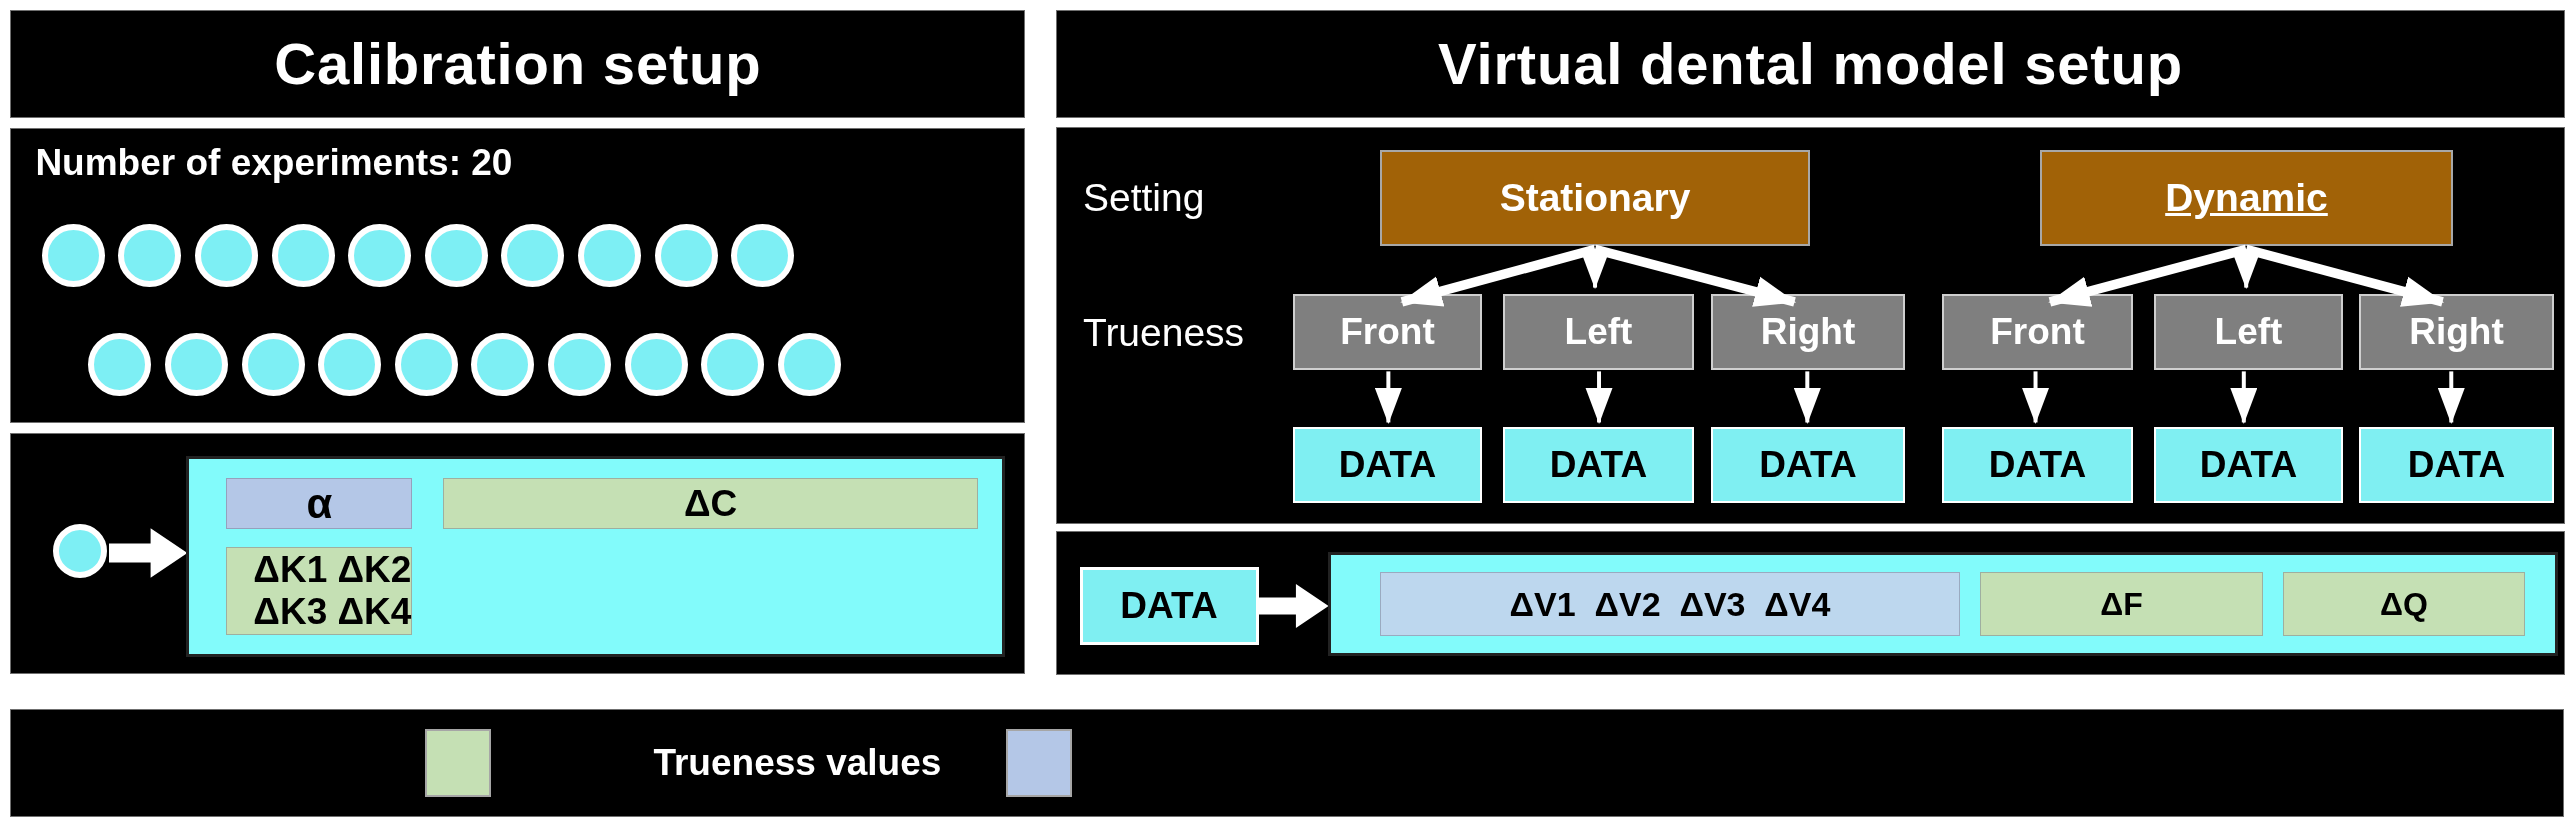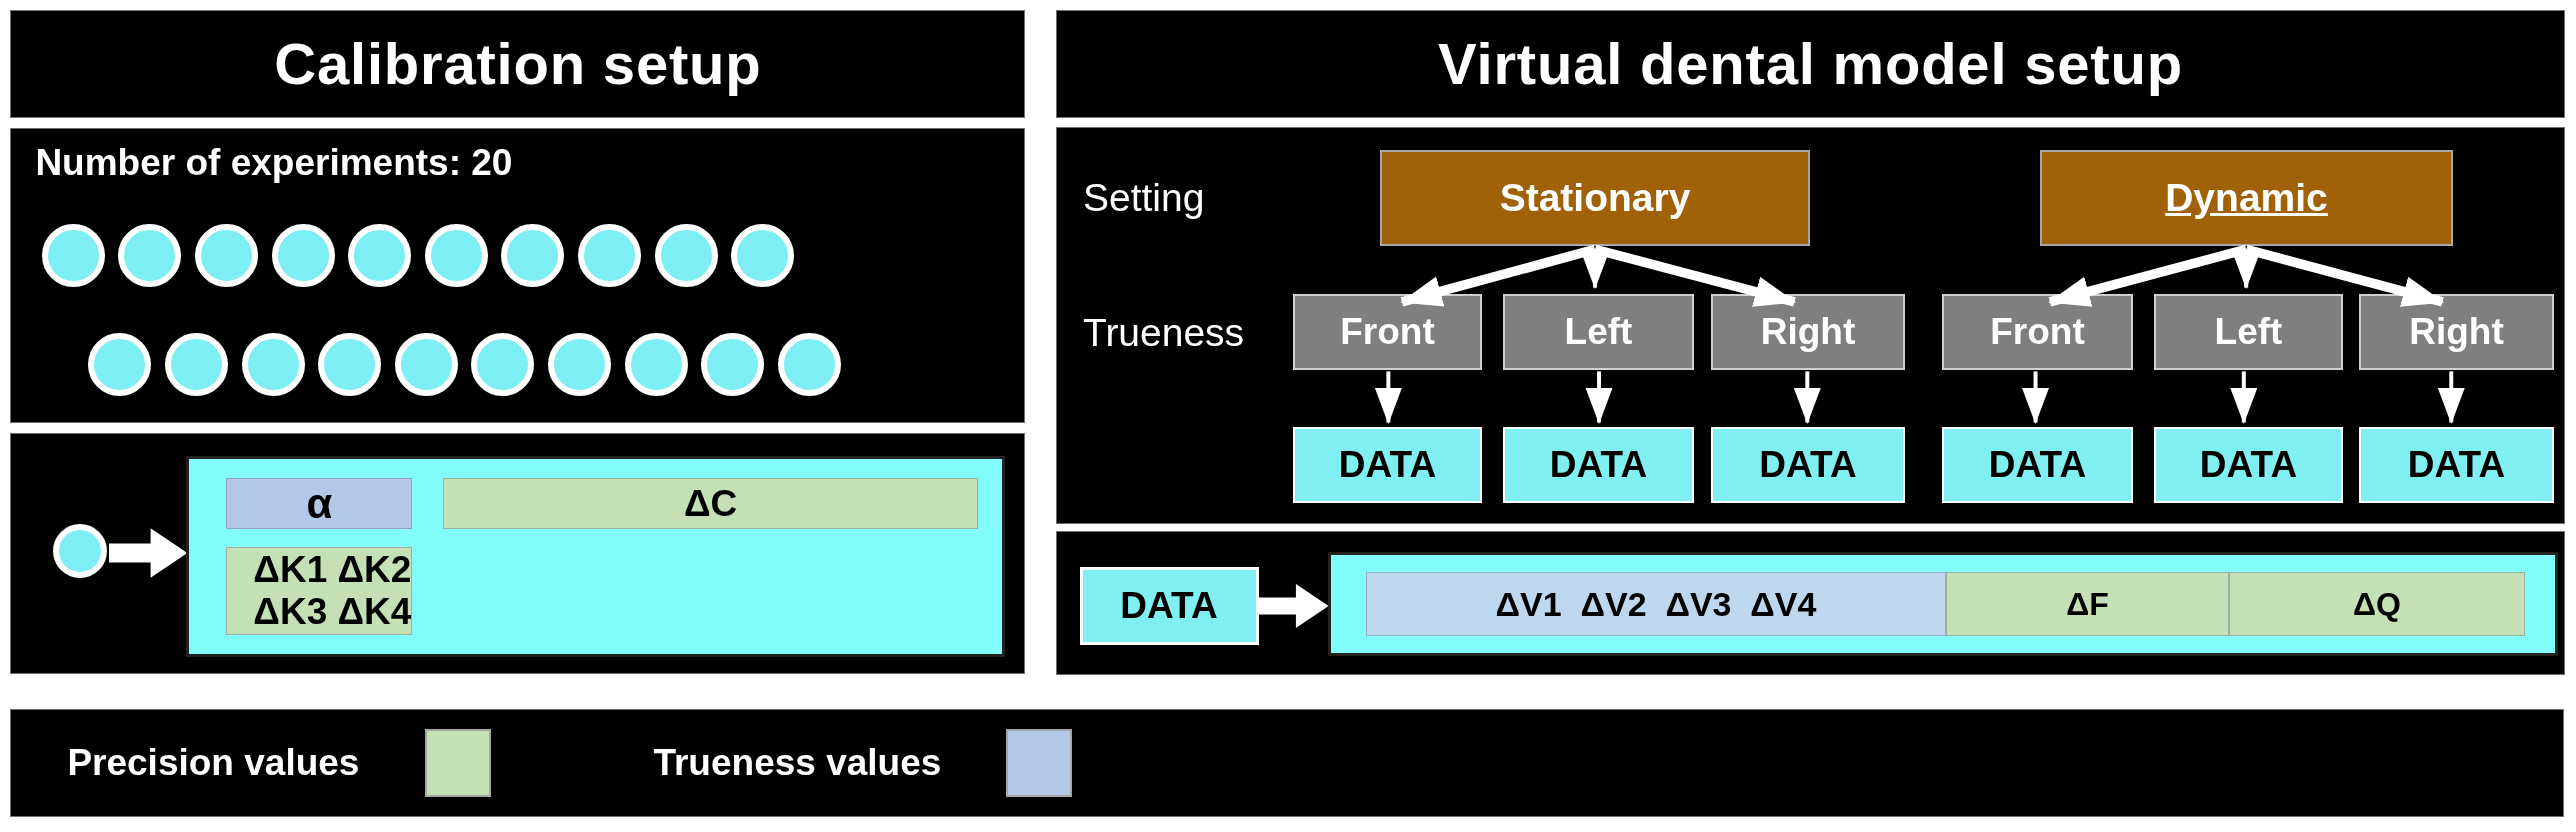--- a/index.html
+++ b/index.html
@@ -55,21 +55,21 @@
   .tree-arrows{position:absolute;left:0;top:0;width:100%;height:100%;pointer-events:none;}
 
   
   .vdata-panel{left:1056px;top:531px;width:1509px;height:144px;}
   .data-src{position:absolute;left:22.5px;top:35px;width:179px;height:78px;background:#7FEFF2;
             border:3.2px solid #fff;box-sizing:border-box;color:#000;font-size:37px;font-weight:700;
             display:flex;align-items:center;justify-content:center;}
   .vdata-arrow{left:202px;top:42px;width:71px;height:64px;}
   .data-outer{position:absolute;left:271px;top:20px;width:1230px;height:104px;background:#82FBFB;
               border:3.2px solid #222;box-sizing:border-box;display:flex;align-items:center;
-              padding:0 30px 0 35px;}
+              padding:0 30px 0 49px;gap:20px;}
   .vb{width:580px;height:64px;background:#BDD7EE;font-size:34px;white-space:pre;}
   .df{width:283px;height:64px;font-size:32px;}
   .dq{flex:1;height:64px;font-size:32px;}
 
   
   .legend{left:10.4px;top:709px;width:2554px;height:108px;}
   .legend-text{position:absolute;color:#fff;font-size:37px;font-weight:700;top:50%;
                transform:translateY(-50%);}
   .lg-precision{left:56px;}
   .lg-trueness{left:642px;}
@@ -182,20 +182,19 @@
       <polygon points="0,28 52,28 52,9 98,40 52,71 52,52 0,52" fill="#ffffff"></polygon>
     </svg>
     <div class="data-outer">
       <div class="val-box vb" style="background:#BDD7EE;">ΔV1  ΔV2  ΔV3  ΔV4</div>
       <div class="val-box green df">ΔF</div>
       <div class="val-box green dq">ΔQ</div>
     </div>
   </section>
 
   <section class="panel legend">
-    <span class="legend-text lg-precision">Precision values</span>
     <span class="swatch sw-green"></span>
     <span class="legend-text lg-trueness">Trueness values</span>
     <span class="swatch sw-blue"></span>
   </section>
 
 </div>
 
 
 </body></html>

